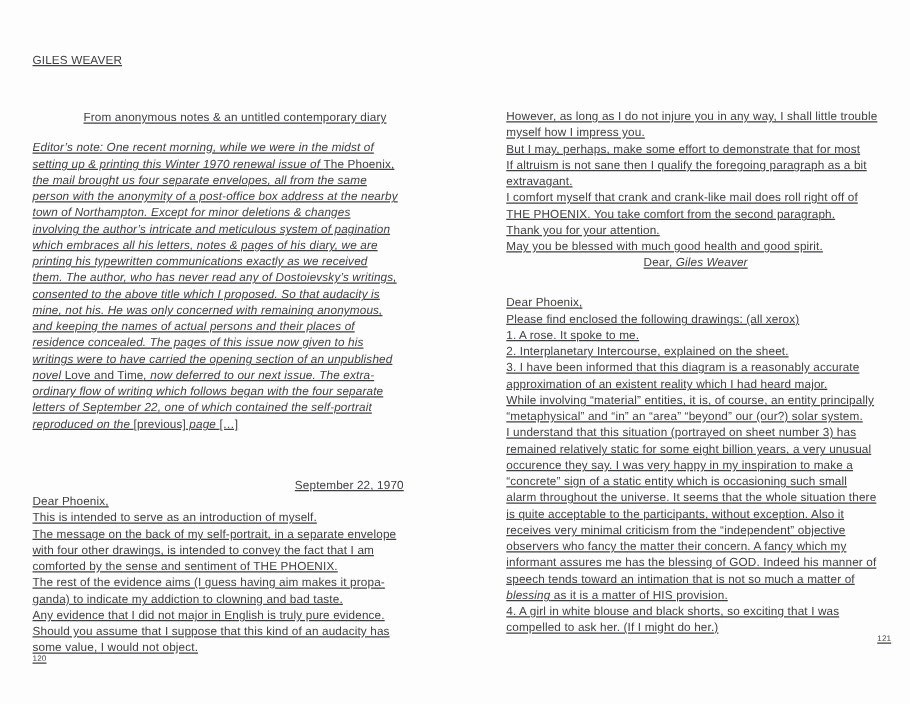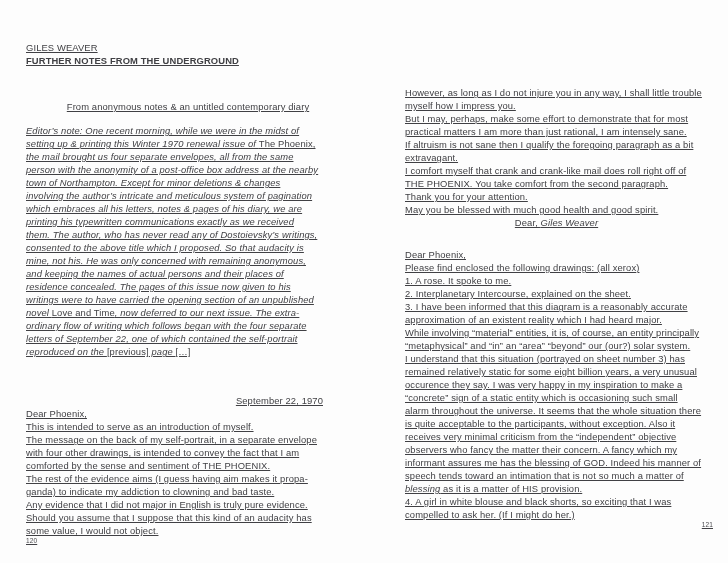--- a/index.html
+++ b/index.html
@@ -56,21 +56,20 @@
   }
   .page-num.right { text-align: right; margin-right: -5px; }
 </style>
 </head>
 <body>
 
 <div class="spread">
 
   <div class="page page-left">
     <div class="author-line">GILES WEAVER</div>
-    <div class="title-line">FURTHER NOTES FROM THE UNDERGROUND</div>
     <div class="subtitle-line">From anonymous notes &amp; an untitled contemporary diary</div>
     <div class="editors-note">
         <div class="tline"><span>Editor’s note: One recent morning, while we were in the midst of</span></div>
         <div class="tline"><span>setting up &amp; printing this Winter 1970 renewal issue of </span><span class="rm">The Phoenix,</span></div>
         <div class="tline"><span>the mail brought us four separate envelopes, all from the same</span></div>
         <div class="tline"><span>person with the anonymity of a post-office box address at the nearby</span></div>
         <div class="tline"><span>town of Northampton. Except for minor deletions &amp; changes</span></div>
         <div class="tline"><span>involving the author’s intricate and meticulous system of pagination</span></div>
         <div class="tline"><span>which embraces all his letters, notes &amp; pages of his diary, we are</span></div>
         <div class="tline"><span>printing his typewritten communications exactly as we received</span></div>
@@ -99,21 +98,20 @@
         <div class="tline"><span>some value, I would not object.</span></div>
       </div>
     <div class="page-num">120</div>
   </div>
 
   <div class="page page-right">
     <div class="letter-block">
         <div class="tline"><span>However, as long as I do not injure you in any way, I shall little trouble</span></div>
         <div class="tline"><span>myself how I impress you.</span></div>
         <div class="tline"><span>But I may, perhaps, make some effort to demonstrate that for most</span></div>
-        <div class="tline"><span>practical matters I am more than just rational, I am intensely sane.</span></div>
         <div class="tline"><span>If altruism is not sane then I qualify the foregoing paragraph as a bit</span></div>
         <div class="tline"><span>extravagant.</span></div>
         <div class="tline"><span>I comfort myself that crank and crank-like mail does roll right off of</span></div>
         <div class="tline"><span>THE PHOENIX. You take comfort from the second paragraph.</span></div>
         <div class="tline"><span>Thank you for your attention.</span></div>
         <div class="tline"><span>May you be blessed with much good health and good spirit.</span></div>
       </div>
     <div class="signoff"><span>Dear, </span><span class="it">Giles Weaver</span></div>
     <div class="letter-block letter-two">
         <div class="tline"><span>Dear Phoenix,</span></div>

